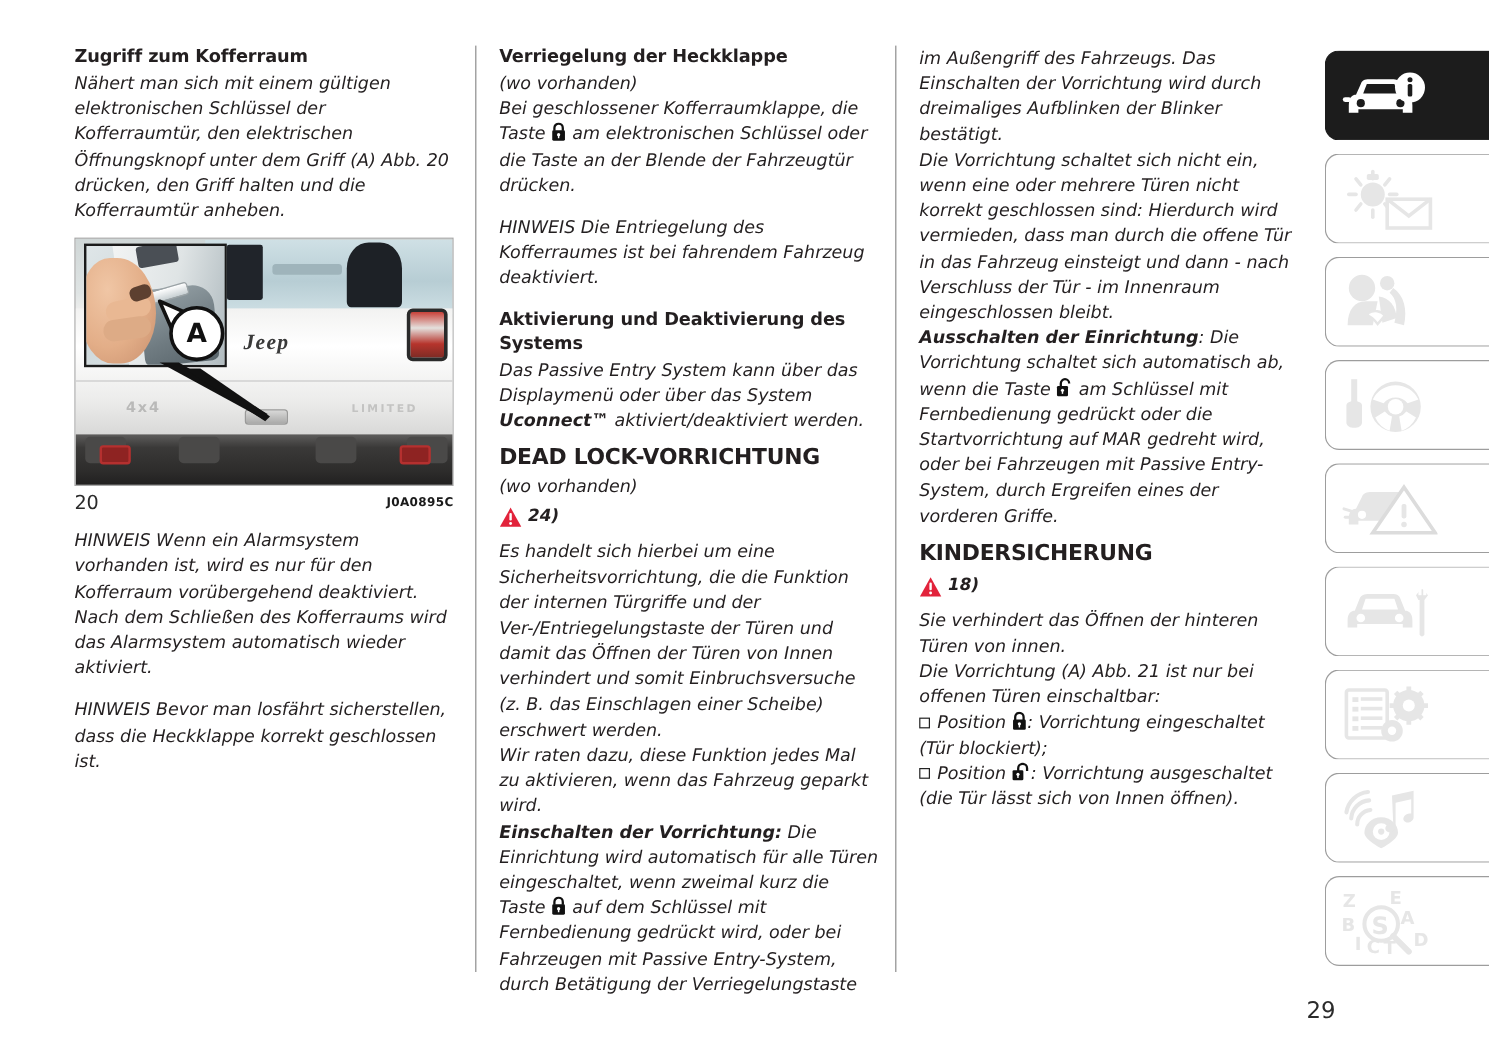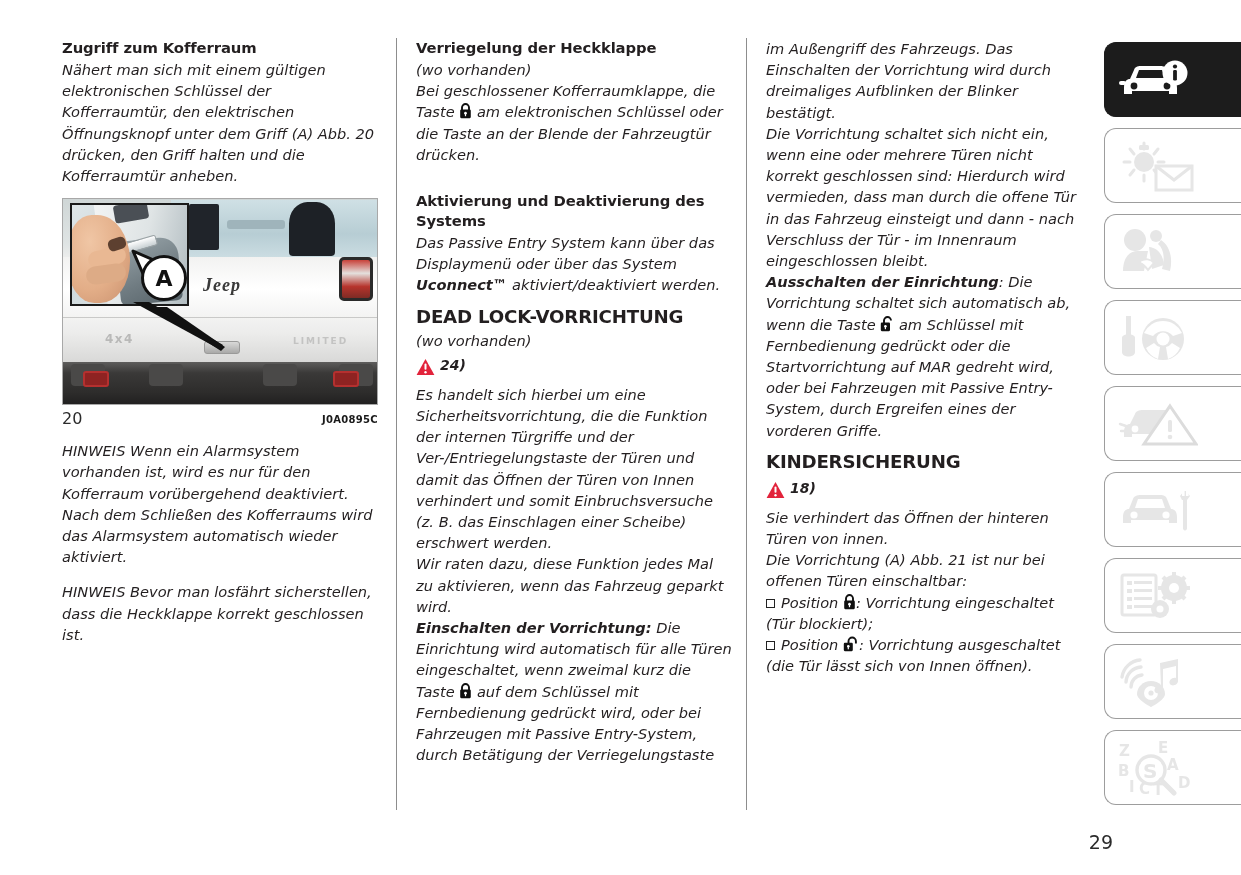--- a/index.html
+++ b/index.html
@@ -286,22 +286,23 @@
 
     <p class="para"><span>Bei geschlossener Kofferraumklappe, die Taste</span>
       <span class="ico"><svg width="13" height="16" viewBox="0 0 13 16">
             <path d="M3 7V4.6C3 2.6 4.6 1 6.5 1S10 2.6 10 4.6V7" fill="none" stroke="#111" stroke-width="1.9"></path>
             <rect x="1.2" y="6.6" width="10.6" height="8.6" rx="1.1" fill="#111"></rect>
             <circle cx="6.5" cy="10.2" r="1.35" fill="#fff"></circle>
             <rect x="5.9" y="10.2" width="1.2" height="3" fill="#fff"></rect>
           </svg></span>
       <span>am elektronischen Schlüssel oder die Taste an der Blende der Fahrzeugtür drücken.</span></p>
 
-
-    <h2 class="sub" style="margin-top:26px">Aktivierung und Deaktivierung des Systems</h2>
+    <p class="para" style="margin-top:14px">HINWEIS Die Entriegelung des Kofferraumes ist bei fahrendem Fahrzeug deaktiviert.</p>
+
+    <h2 class="sub" style="margin-top:14px">Aktivierung und Deaktivierung des Systems</h2>
     <p class="para"><span>Das Passive Entry System kann über das Displaymenü oder über das System </span><span class="bold">Uconnect™</span><span> aktiviert/deaktiviert werden.</span></p>
 
     <h1 class="chapter">DEAD LOCK-VORRICHTUNG</h1>
     <p class="para">(wo vorhanden)</p>
 
     <p class="para" style="margin-top:4px;line-height:20px">
       <span class="warn"><svg width="19" height="18" viewBox="0 0 19 18">
             <polygon points="9.5,1 18.4,17 0.6,17" fill="#e2233b"></polygon>
             <rect x="8.5" y="5.4" width="2" height="6.4" rx="1" fill="#fff"></rect>
             <circle cx="9.5" cy="14.2" r="1.2" fill="#fff"></circle>

